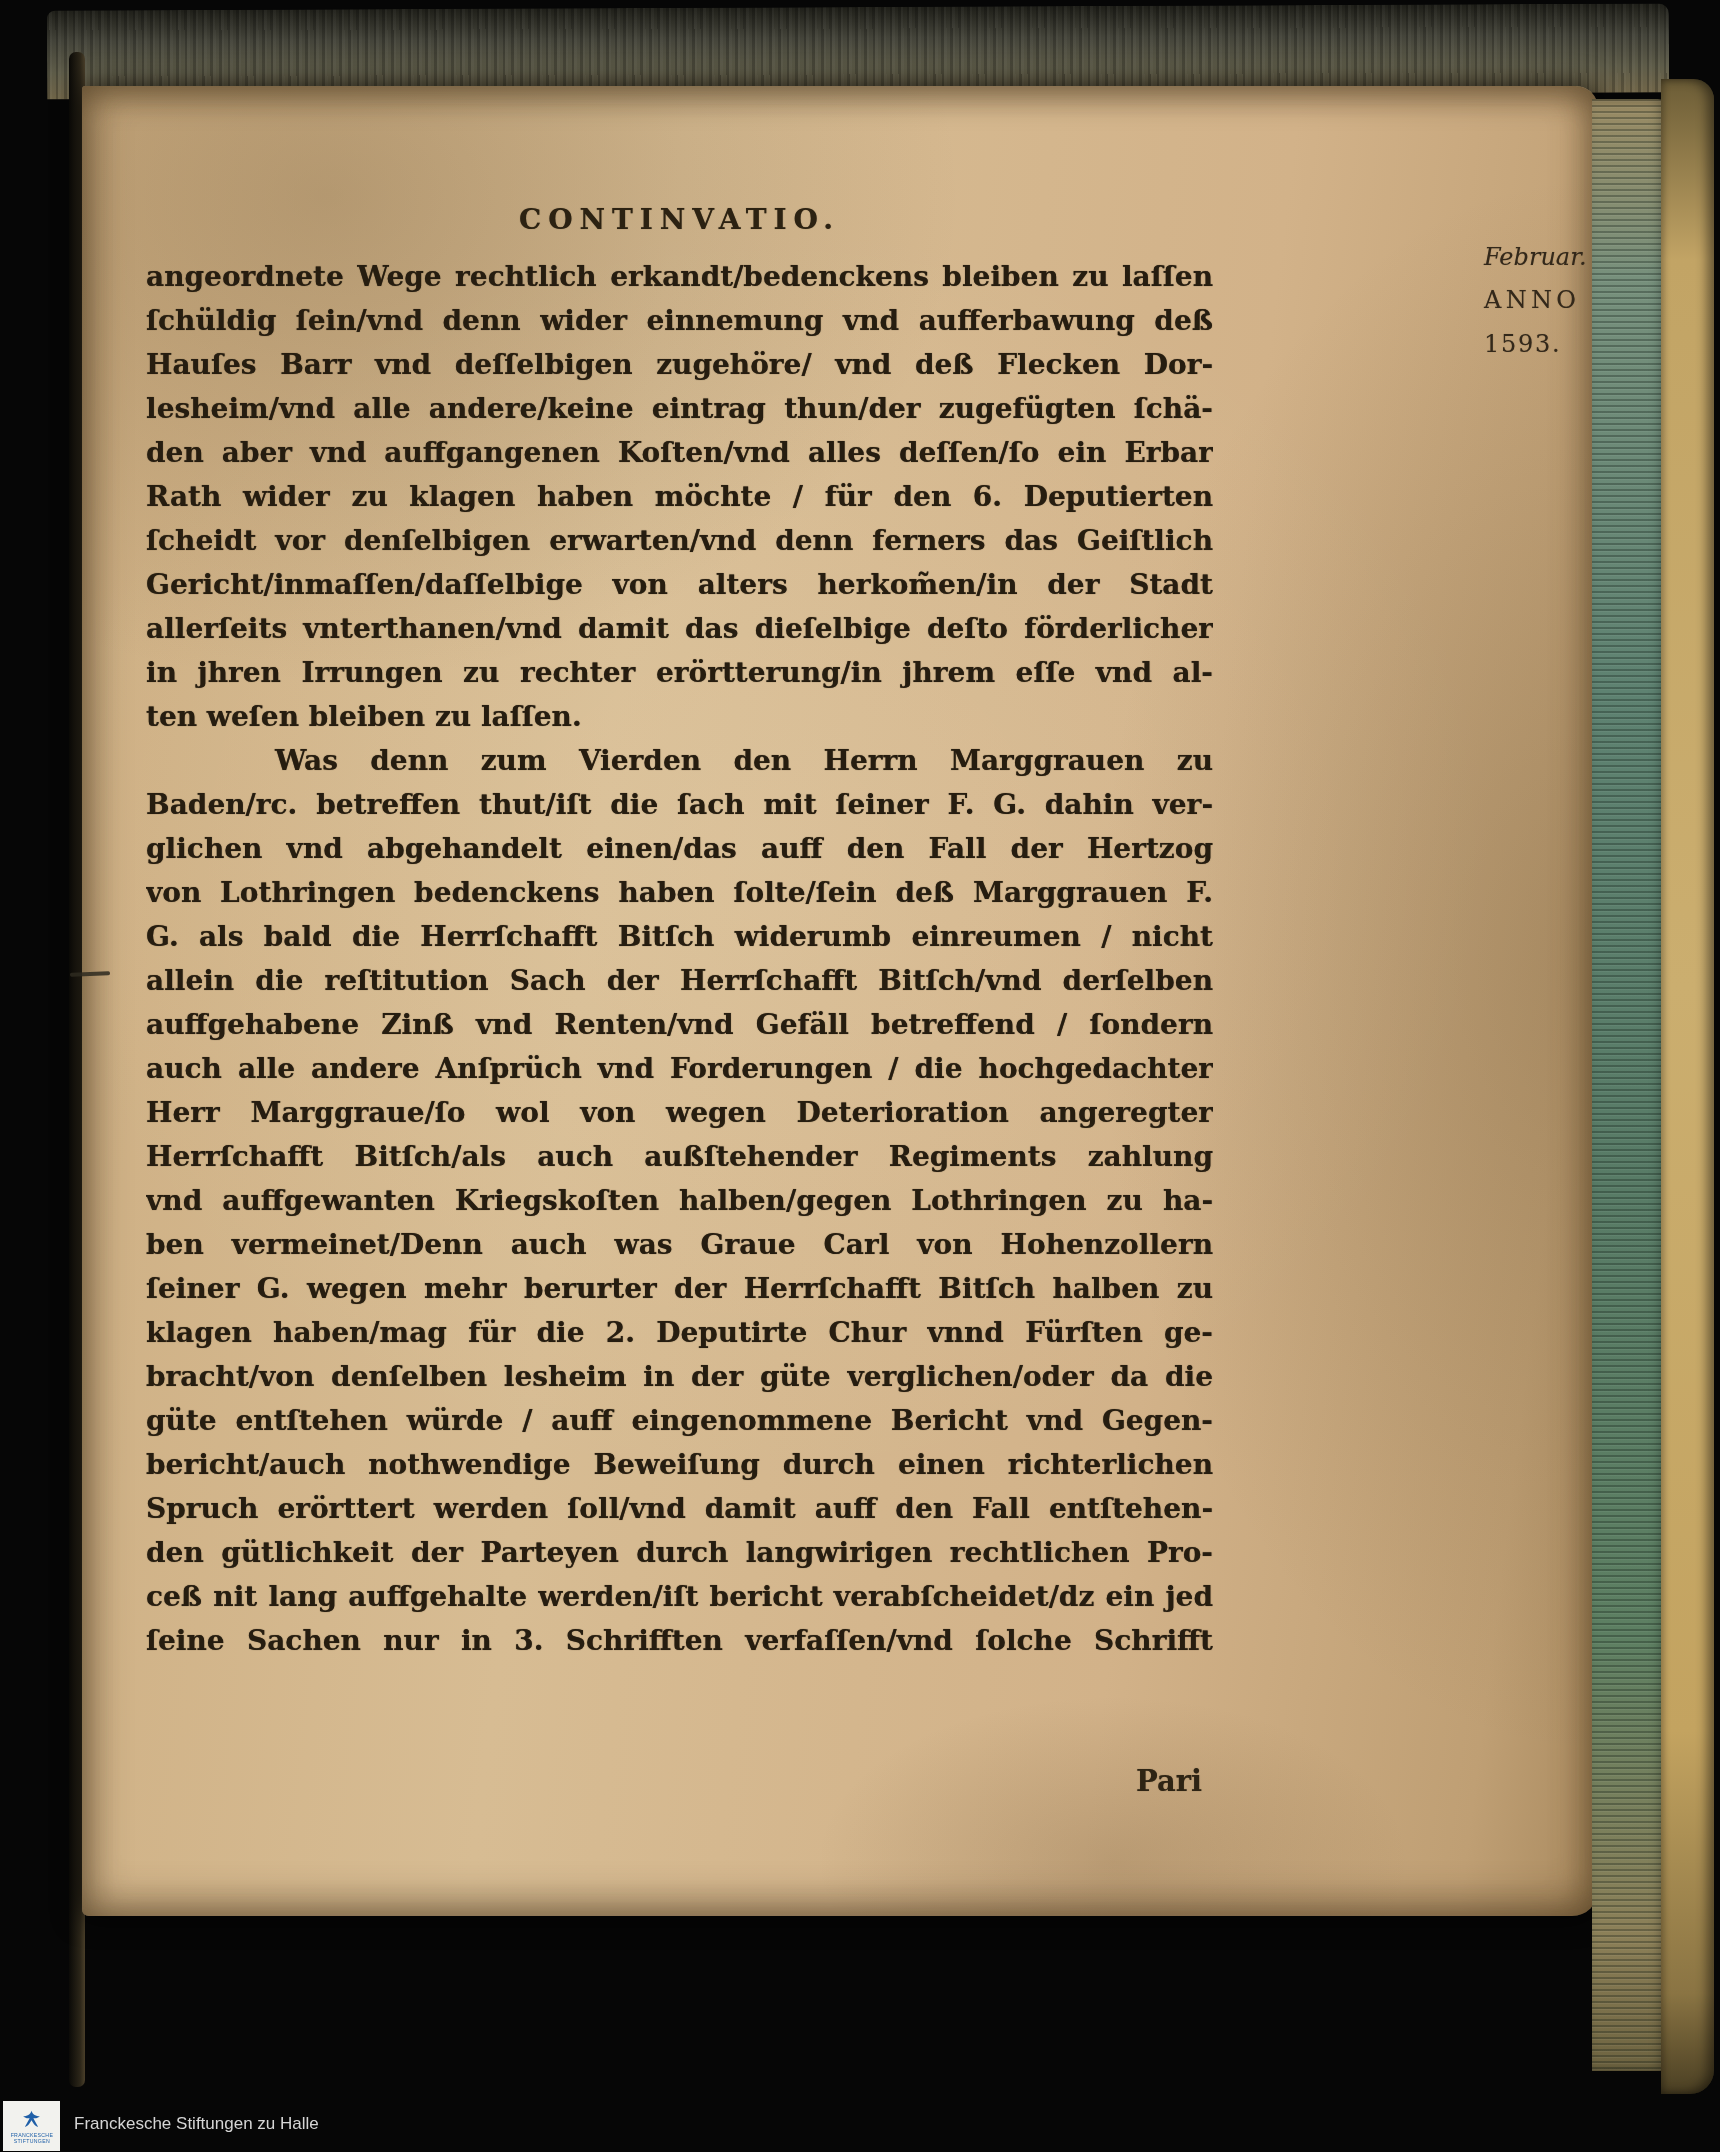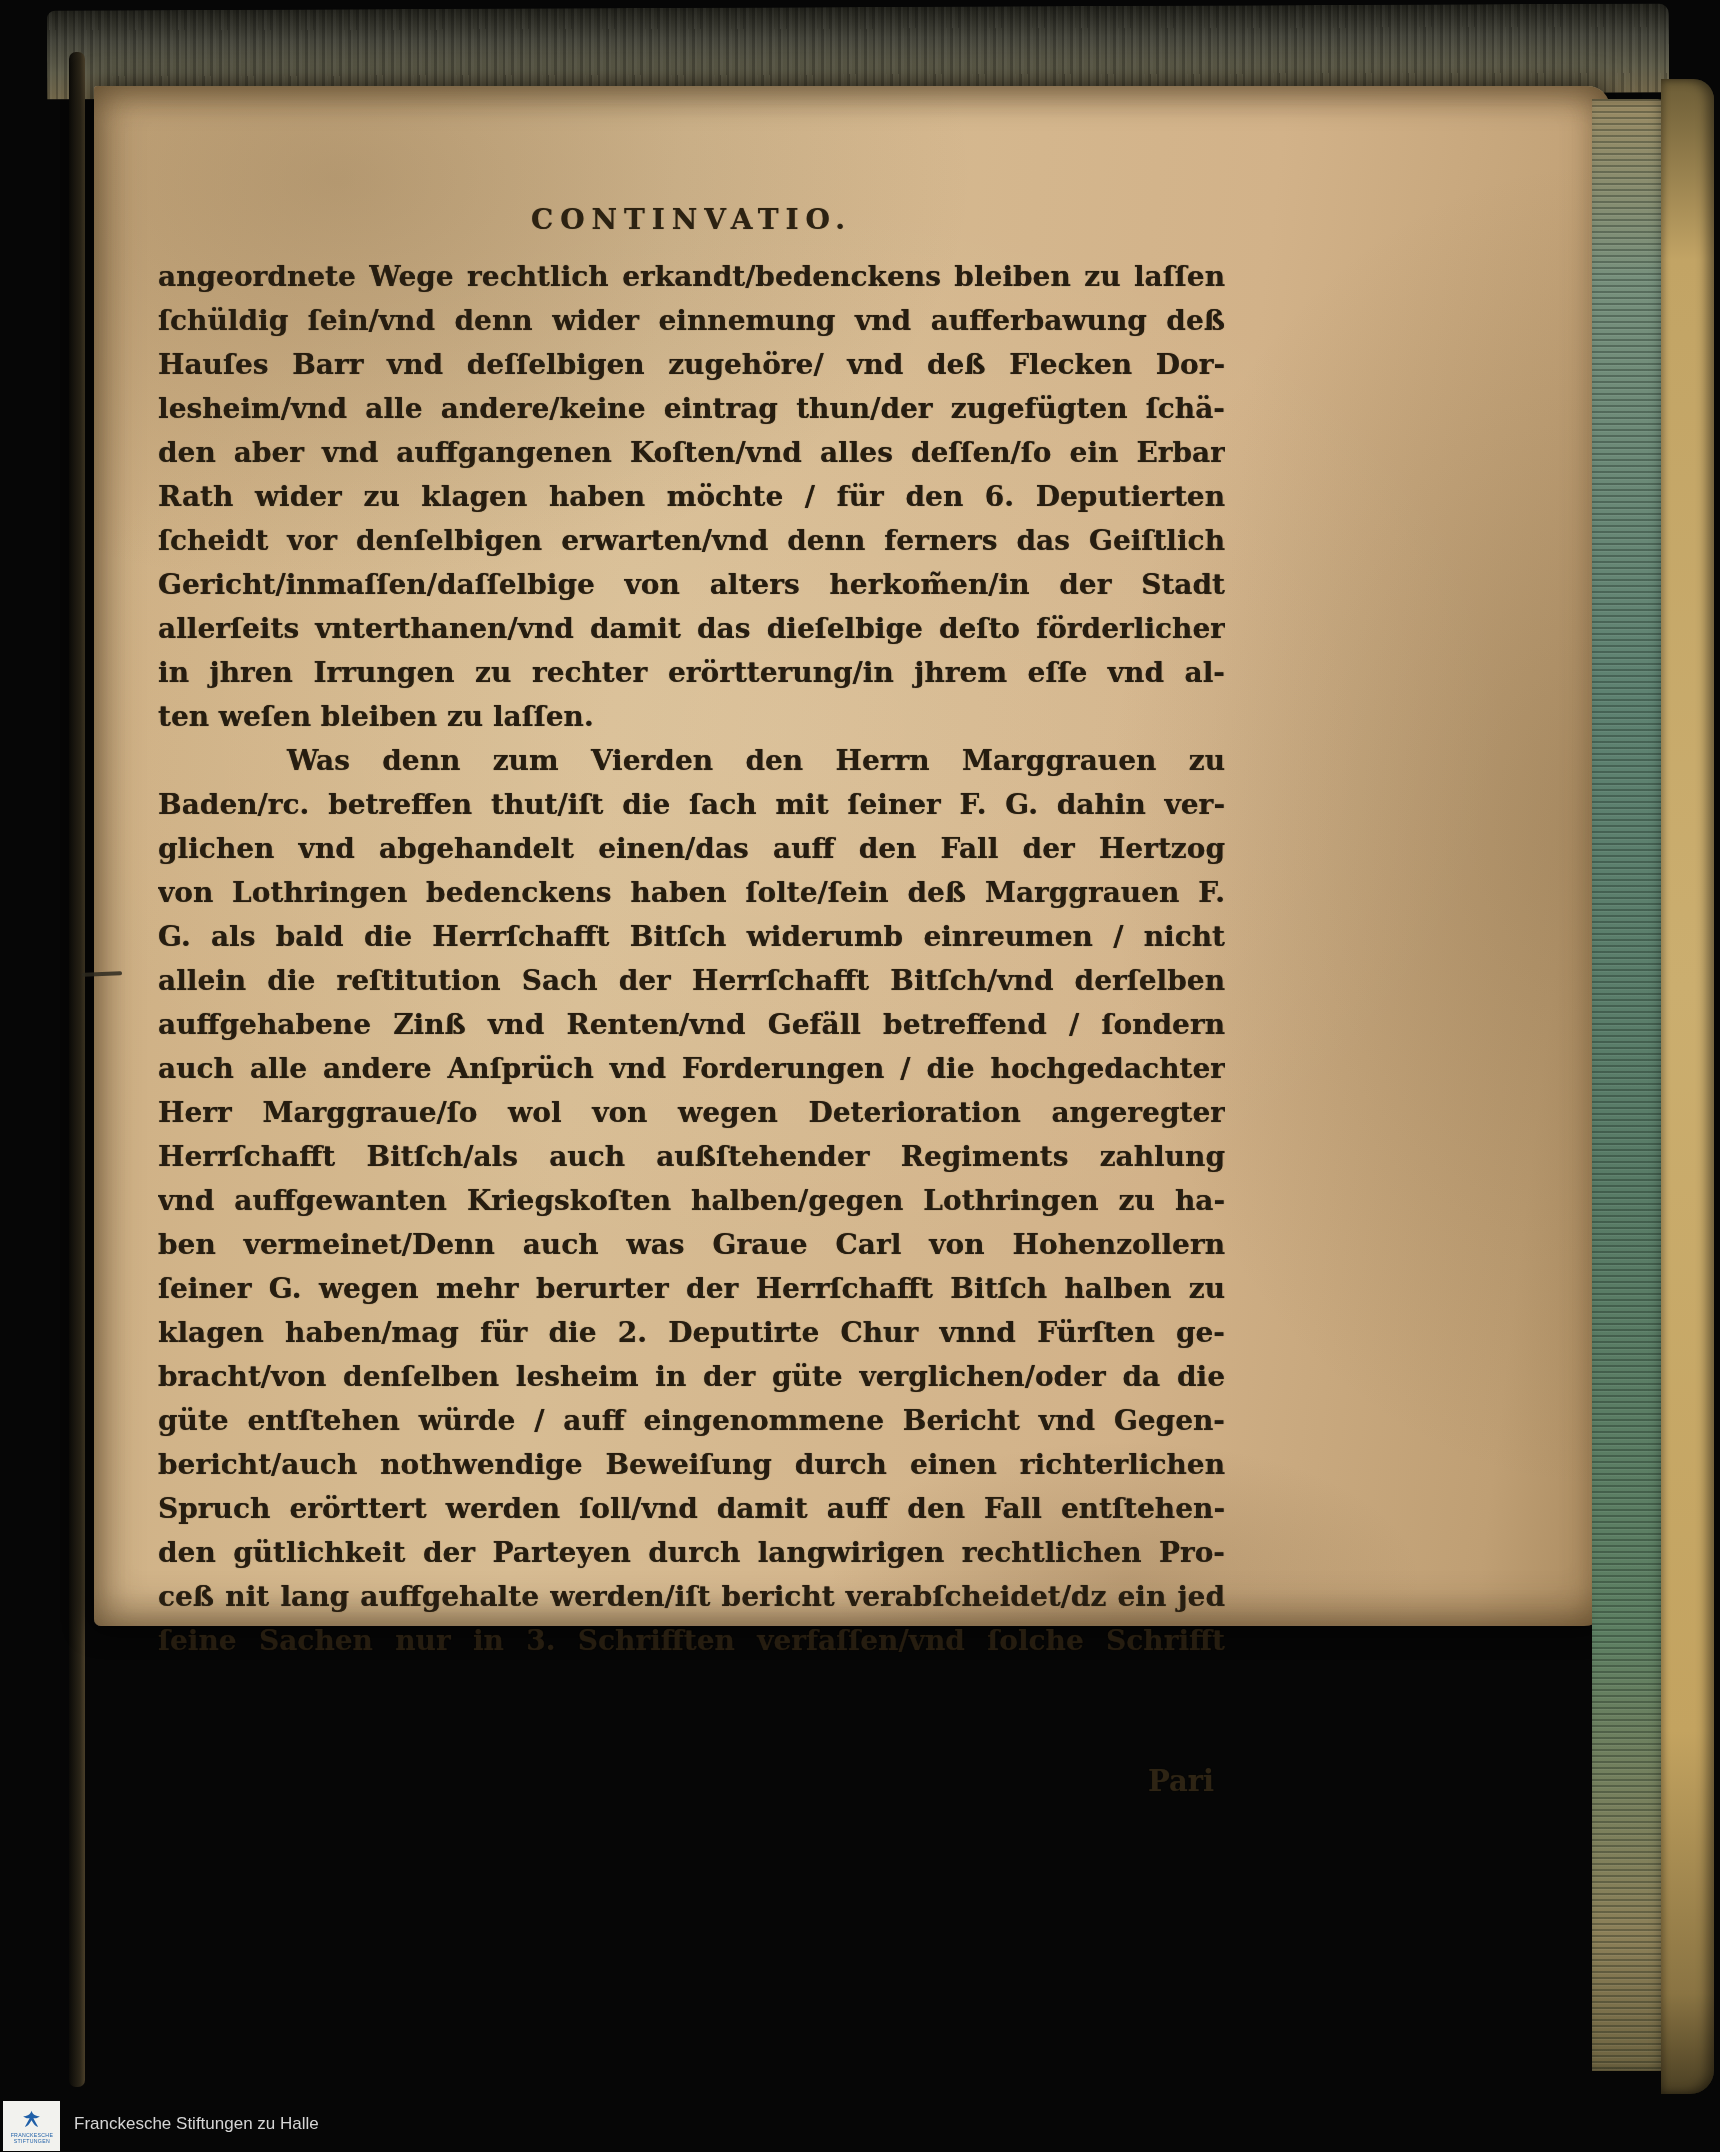--- a/index.html
+++ b/index.html
@@ -13,21 +13,21 @@
     background:
       repeating-linear-gradient(90deg, rgba(0,0,0,.20) 0 2.6px, rgba(255,255,255,.03) 2.6px 5.2px, transparent 5.2px 8.6px),
       linear-gradient(180deg,#1f1f19,#44443a 35%,#5e5c49 70%,#716649 100%);
   }
 
   
   .left-edge { position:absolute; left:69px; top:52px; width:15.5px; height:2035px;
     border-radius:6.9px; background:linear-gradient(90deg,#0b0a07,#2c2619 70%,#4a3f2a); }
 
   
-  .paper { position:absolute; left:94px; top:86px; width:1516px; height:1540px;
+  .paper { position:absolute; left:82px; top:86px; width:1516px; height:1830px;
     border-radius:3.4px 22.4px 26px 6.9px;
     background:
       radial-gradient(60% 38% at 16% 6%, rgba(96,72,40,.26), transparent 70%),
       radial-gradient(46% 60% at 100% 48%, rgba(100,78,45,.28), transparent 72%),
       radial-gradient(26% 12% at 68% 97%, rgba(110,85,50,.24), transparent 75%),
       radial-gradient(70% 50% at 45% 42%, rgba(255,245,216,.13), transparent 70%),
       linear-gradient(97deg,#cdae82,#d7bc93 35%,#d2b289 70%,#bf9f74 92%,#a98a5f);
     box-shadow:
       inset 0 13.8px 27.5px rgba(60,45,22,.35),
       inset 0 -17px 36px rgba(70,52,26,.33),
@@ -99,20 +99,25 @@
 
 <div class="scan">
 
   <div class="top-edge"></div>
   <div class="left-edge"></div>
 
   <div class="paper">
 
     <div class="running-header">CONTINVATIO.</div>
 
+    <div class="margin-notes">
+      <div class="note note-month">Februar.</div>
+      <div class="note note-anno">ANNO</div>
+      <div class="note note-year">1593.</div>
+    </div>
 
     <div class="textblock">
       <div class="para para1">
           <div class="line">angeordnete Wege rechtlich erkandt/bedenckens bleiben zu laſſen</div>
           <div class="line">ſchüldig ſein/vnd denn wider einnemung vnd aufferbawung deß</div>
           <div class="line">Hauſes Barr vnd deſſelbigen zugehöre/ vnd deß Flecken Dor-</div>
           <div class="line">lesheim/vnd alle andere/keine eintrag thun/der zugefügten ſchä-</div>
           <div class="line">den aber vnd auffgangenen Koſten/vnd alles deſſen/ſo ein Erbar</div>
           <div class="line">Rath wider zu klagen haben möchte / für den 6. Deputierten</div>
           <div class="line">ſcheidt vor denſelbigen erwarten/vnd denn ferners das Geiſtlich</div>

